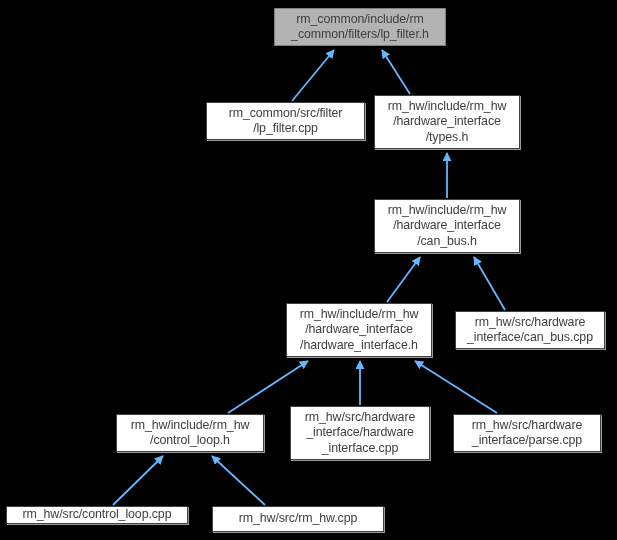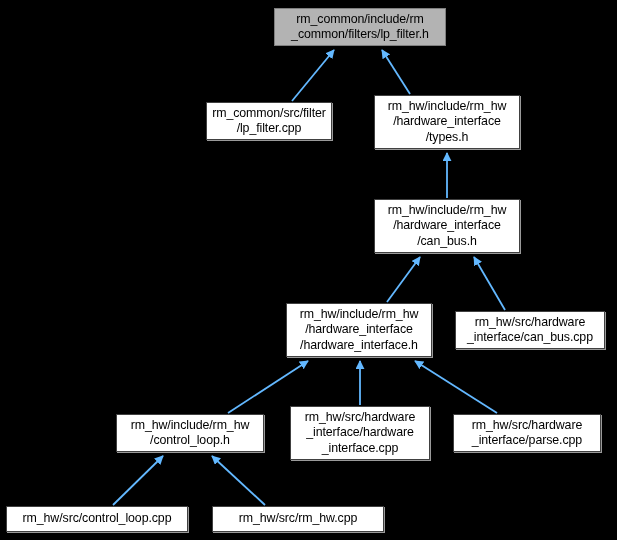--- a/index.html
+++ b/index.html
@@ -26,21 +26,21 @@
   }
   .node {
     position: absolute;
     box-sizing: border-box;
     display: flex;
     align-items: center;
     justify-content: center;
     text-align: center;
     font-size: 12.4px;
     line-height: 15.5px;
-    color: #000000;
+    color: #404040;
     background: #ffffff;
     border: 1px solid #404040;
     box-shadow: 1px 1px 0 0 #9a9a9a;
     white-space: pre-line;
     letter-spacing: -0.1px;
   }
   .node.root {
     background: #b3b3b3;
     border: 1px solid #7f7f7f;
     box-shadow: none;
@@ -68,36 +68,36 @@
       <line x1="505" y1="310" x2="474" y2="257" stroke="#63b8ff" stroke-width="1.8" marker-end="url(#arrowhead)"></line>
       <line x1="228" y1="413" x2="308" y2="361" stroke="#63b8ff" stroke-width="1.8" marker-end="url(#arrowhead)"></line>
       <line x1="360" y1="405" x2="360" y2="361" stroke="#63b8ff" stroke-width="1.8" marker-end="url(#arrowhead)"></line>
       <line x1="497" y1="413" x2="415" y2="361" stroke="#63b8ff" stroke-width="1.8" marker-end="url(#arrowhead)"></line>
       <line x1="113" y1="505" x2="163" y2="456" stroke="#63b8ff" stroke-width="1.8" marker-end="url(#arrowhead)"></line>
       <line x1="265" y1="505" x2="212" y2="456" stroke="#63b8ff" stroke-width="1.8" marker-end="url(#arrowhead)"></line>
     </svg>
   <div id="node-layer">
       <div class="node root" style="left: 274px; top: 8px; width: 172px; height: 38px;"><span class="node-label">rm_common/include/rm
 _common/filters/lp_filter.h</span></div>
-      <div class="node" style="left: 206px; top: 102px; width: 126px; height: 38px;"><span class="node-label">rm_common/src/filter
+      <div class="node" style="left: 206px; top: 102px; width: 159px; height: 38px;"><span class="node-label">rm_common/src/filter
 /lp_filter.cpp</span></div>
       <div class="node" style="left: 374px; top: 95px; width: 146px; height: 54px;"><span class="node-label">rm_hw/include/rm_hw
 /hardware_interface
 /types.h</span></div>
       <div class="node" style="left: 374px; top: 199px; width: 146px; height: 54px;"><span class="node-label">rm_hw/include/rm_hw
 /hardware_interface
 /can_bus.h</span></div>
       <div class="node" style="left: 286px; top: 303px; width: 146px; height: 54px;"><span class="node-label">rm_hw/include/rm_hw
 /hardware_interface
 /hardware_interface.h</span></div>
       <div class="node" style="left: 455px; top: 311px; width: 150px; height: 38px;"><span class="node-label">rm_hw/src/hardware
 _interface/can_bus.cpp</span></div>
       <div class="node" style="left: 116px; top: 414px; width: 148px; height: 38px;"><span class="node-label">rm_hw/include/rm_hw
 /control_loop.h</span></div>
       <div class="node" style="left: 290px; top: 406px; width: 140px; height: 54px;"><span class="node-label">rm_hw/src/hardware
 _interface/hardware
 _interface.cpp</span></div>
       <div class="node" style="left: 453px; top: 414px; width: 148px; height: 38px;"><span class="node-label">rm_hw/src/hardware
 _interface/parse.cpp</span></div>
-      <div class="node" style="left: 6px; top: 506px; width: 182px; height: 26px;"><span class="node-label">rm_hw/src/control_loop.cpp</span></div>
+      <div class="node" style="left: 6px; top: 506px; width: 182px; height: 18px;"><span class="node-label">rm_hw/src/control_loop.cpp</span></div>
       <div class="node" style="left: 212px; top: 506px; width: 172px; height: 26px;"><span class="node-label">rm_hw/src/rm_hw.cpp</span></div>
     </div>
 </div>
 
 </body></html>

